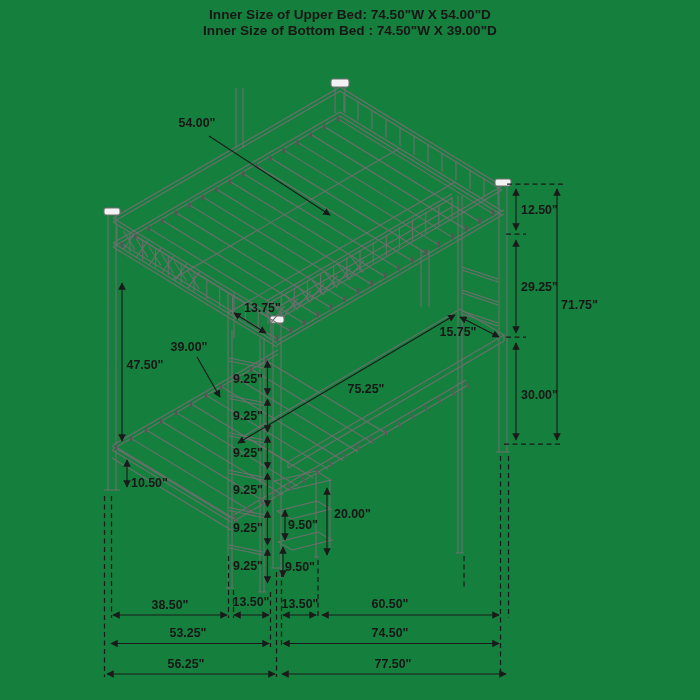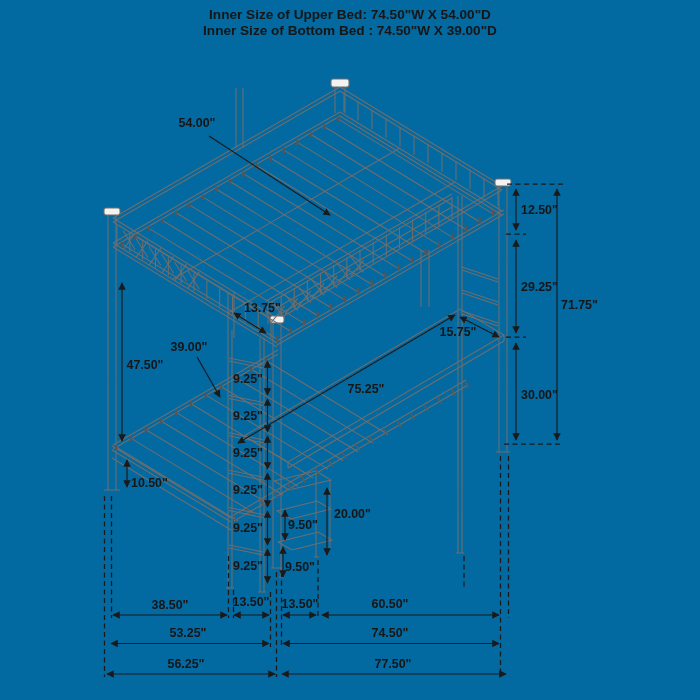--- a/index.html
+++ b/index.html
@@ -1,16 +1,16 @@
 <!DOCTYPE html>
 <html><head>
 <meta charset="utf-8">
 <style>
   html,body{margin:0;padding:0;background:#fff;}
-  .page{width:700px;height:700px;background:#0369a1;position:relative;overflow:hidden;
+  .page{width:700px;height:700px;background:#15803d;position:relative;overflow:hidden;
         font-family:"Liberation Sans",sans-serif;}
   svg text{font-family:"Liberation Sans","DejaVu Sans",sans-serif;font-weight:bold;fill:#161616;}
   .hdr{font-size:13.6px;}
   .dimlbl{font-size:12.4px;}
   .st{stroke:#6e6e6e;stroke-width:1.05;fill:none;}
   .cap{stroke:#6e6e6e;stroke-width:1.05;fill:#f2f2f2;}
   .dim{stroke:#1a1a1a;stroke-width:1.15;fill:none;}
   .dash{stroke:#1a1a1a;stroke-width:1.25;fill:none;stroke-dasharray:5 3.5;}
 </style>
 </head>

